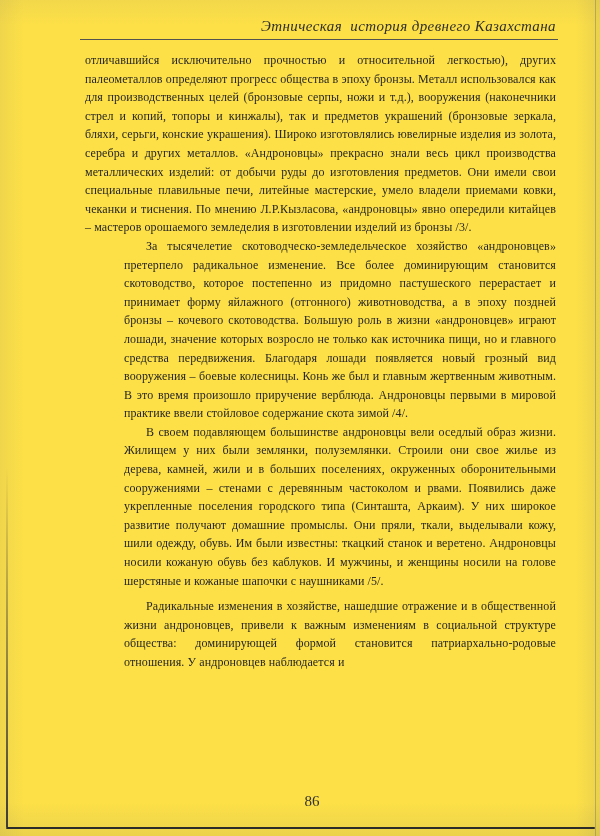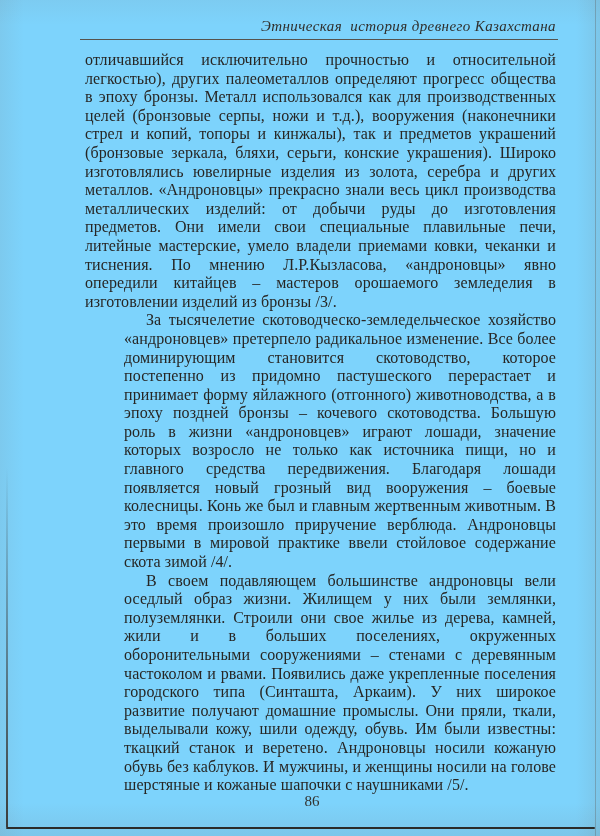--- a/index.html
+++ b/index.html
@@ -7,21 +7,21 @@
     padding: 0;
     background: #c8c6c2;
   }
   .page {
     position: relative;
     width: 600px;
     height: 836px;
     margin: 0 auto;
     overflow: hidden;
     background: radial-gradient(ellipse at 50% 42%, #e7e5e1 0%, #e0ded a 55%, #d6d4d0 100%);
-    background-color: #7dd3fc;
+    background-color: #fde047;
     font-family: "Liberation Serif", "DejaVu Serif", serif;
     color: #272624;
   }
   
   .vignette {
     position: absolute;
     inset: 0;
     pointer-events: none;
     background:
       linear-gradient(to right, rgba(120,118,114,0.10) 0%, rgba(0,0,0,0) 4%, rgba(0,0,0,0) 96%, rgba(120,118,114,0.14) 100%),
@@ -46,21 +46,21 @@
     width: 478px;
     height: 1px;
     background: #55534e;
   }
   .body-text {
     position: absolute;
     top: 51px;
     left: 85px;
     width: 471px;
     text-align: justify;
-    font-size: 16px;
+    font-size: 12px;
     line-height: 18.6px;
     letter-spacing: 0.1px;
   }
   .body-text p {
     margin: 0;
     padding: 0;
   }
   .body-text p.indent {
     text-indent: 22px;
     margin-left: 39px;
@@ -112,20 +112,21 @@
   <div class="vignette"></div>
 
   <div class="running-head">Этническая  история древнего Казахстана</div>
 
   <div class="header-rule"></div>
 
   <div class="body-text">
     <p>отличавшийся исключительно прочностью и относительной легкостью), других палеометаллов определяют прогресс общества в эпоху бронзы. Металл использовался как для производственных целей (бронзовые серпы, ножи и т.д.), вооружения (наконечники стрел и копий, топоры и кинжалы), так и предметов украшений (бронзовые зеркала, бляхи, серьги, конские украшения). Широко изготовлялись ювелирные изделия из золота, серебра и других металлов. «Андроновцы» прекрасно знали весь цикл производства металлических изделий: от добычи руды до изготовления предметов. Они имели свои специальные плавильные печи, литейные мастерские, умело владели приемами ковки, чеканки и тиснения. По мнению Л.Р.Кызласова, «андроновцы» явно опередили китайцев – мастеров орошаемого земледелия в изготовлении изделий из бронзы /3/.</p>
     <p class="indent">За тысячелетие скотоводческо-земледельческое хозяйство «андроновцев» претерпело радикальное изменение. Все более доминирующим становится скотоводство, которое постепенно из придомно пастушеского перерастает и принимает форму яйлажного (отгонного) животноводства, а в эпоху поздней бронзы – кочевого скотоводства. Большую роль в жизни «андроновцев» играют лошади, значение которых возросло не только как источника пищи, но и главного средства передвижения. Благодаря лошади появляется новый грозный вид вооружения – боевые колесницы. Конь же был и главным жертвенным животным. В это время произошло приручение верблюда. Андроновцы первыми в мировой практике ввели стойловое содержание скота зимой /4/.</p>
     <p class="indent">В своем подавляющем большинстве андроновцы вели оседлый образ жизни. Жилищем у них были землянки, полуземлянки. Строили они свое жилье из дерева, камней, жили и в больших поселениях, окруженных оборонительными сооружениями – стенами с деревянным частоколом и рвами. Появились даже укрепленные поселения городского типа (Синташта, Аркаим). У них широкое развитие получают домашние промыслы. Они пряли, ткали, выделывали кожу, шили одежду, обувь. Им были известны: ткацкий станок и веретено. Андроновцы носили кожаную обувь без каблуков. И мужчины, и женщины носили на голове шерстяные и кожаные шапочки с наушниками /5/.</p>
+    <p class="indent gap">Радикальные изменения в хозяйстве, нашедшие отражение и в общественной жизни андроновцев, привели к важным изменениям в социальной структуре общества: доминирующей формой становится патриархально-родовые отношения. У андроновцев наблюдается и</p>
   </div>
 
   <div class="page-number">86</div>
 
   <div class="edge-bottom"></div>
   <div class="edge-left"></div>
   <div class="edge-right"></div>
 
 </div>
 

